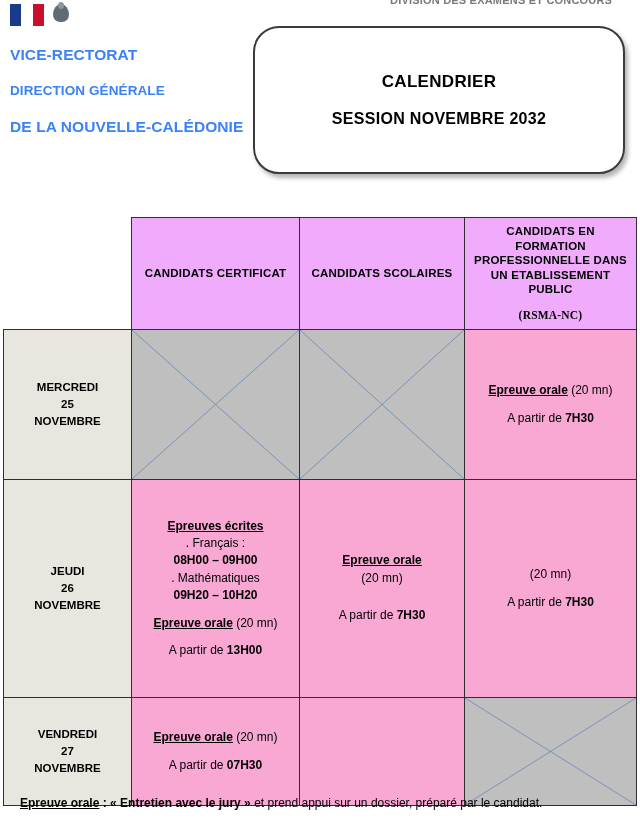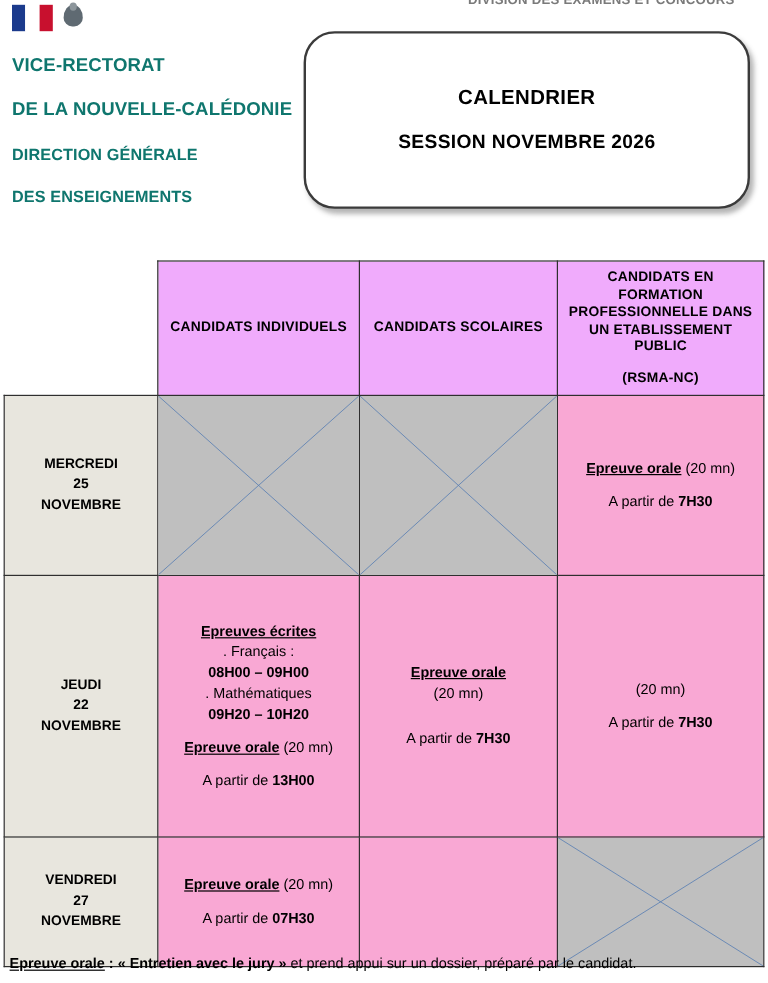--- a/index.html
+++ b/index.html
@@ -71,21 +71,21 @@
   .crest:after {
     content: "";
     position: absolute;
     left: 8px; top: 0px;
     width: 6px; height: 7px;
     background: #8d969c;
     border-radius: 50%;
   }
   .org-line {
     font-weight: bold;
-    color: #0f766e;
+    color: #3b82f6;
     line-height: 1.12;
     letter-spacing: .1px;
     margin-top: 20px;
   }
   .org-1 { font-size: 15.5px; }
   .org-2 { font-size: 15.5px; }
   .org-3 { font-size: 13.5px; }
   .org-4 { font-size: 13.5px; }
 
   
@@ -141,21 +141,21 @@
   .col-pro   { width: 172px; }
 
   .head-cell {
     background: #f0abfc;
     font-size: 11.5px;
     font-weight: bold;
     letter-spacing: .2px;
     line-height: 1.25;
     height: 112px;
   }
-  .head-cell .sub { display: block; margin-top: 12px; }
+  .head-cell .sub { display: block; margin-top: 12px; font-family: Liberation Serif, serif; }
 
   .day-cell {
     background: #e8e6de;
     font-size: 11.5px;
     font-weight: bold;
     line-height: 1.5;
   }
 
   .cross {
     background: #bfbfbf;
@@ -181,21 +181,21 @@
   .b { font-weight: bold; }
 
   .row-mer td { height: 150px; }
   .row-jeu td { height: 218px; }
   .row-ven td { height: 108px; }
 
   
   .footnote {
     position: absolute;
     top: 796px;
-    left: 8px;
+    left: 20px;
     width: 620px;
     font-size: 12px;
     line-height: 1.3;
     white-space: nowrap;
   }
 </style>
 </head>
 <body>
 
 <div class="top-cut">
@@ -205,41 +205,40 @@
 <div class="logo-block">
   <div class="flag-row">
     <div class="flag">
       <i class="b"></i>
         <i class="w"></i>
         <i class="r"></i>
     </div>
     <div class="crest"></div>
   </div>
   <div class="org-line org-1">VICE-RECTORAT</div>
+  <div class="org-line org-3">DIRECTION GÉNÉRALE</div>
   <div class="org-line org-2">DE LA NOUVELLE-CALÉDONIE</div>
-  <div class="org-line org-3">DIRECTION GÉNÉRALE</div>
-  <div class="org-line org-4">DES ENSEIGNEMENTS</div>
 </div>
 
 <div class="title-box">
   <div class="title-line title-1">CALENDRIER</div>
-  <div class="title-line title-2">SESSION NOVEMBRE 2026</div>
+  <div class="title-line title-2">SESSION NOVEMBRE 2032</div>
 </div>
 
 <table class="cal">
   <colgroup>
     <col class="col-day">
       <col class="col-ind">
       <col class="col-sco">
       <col class="col-pro">
   </colgroup>
   <tbody>
       <tr>
     <td class="corner-empty"></td>
-    <td class="head-cell">CANDIDATS INDIVIDUELS</td>
+    <td class="head-cell">CANDIDATS CERTIFICAT</td>
     <td class="head-cell">CANDIDATS SCOLAIRES</td>
     <td class="head-cell">
       <span>CANDIDATS EN FORMATION PROFESSIONNELLE DANS UN ETABLISSEMENT PUBLIC</span>
       <span class="sub">(RSMA-NC)</span>
     </td>
   </tr>
 
   <tr class="row-mer">
     <td class="day-cell">
       <div>MERCREDI</div>
@@ -265,21 +264,21 @@
       <div class="gap"></div>
       <p>
         <span>A partir de </span><span class="b">7H30</span>
       </p>
     </td>
   </tr>
 
   <tr class="row-jeu">
     <td class="day-cell">
       <div>JEUDI</div>
-      <div>22</div>
+      <div>26</div>
       <div>NOVEMBRE</div>
     </td>
     <td class="content-cell">
       <p class="u b">Epreuves écrites</p>
       <p>. Français :</p>
       <p class="b">08H00  –  09H00</p>
       <p>. Mathématiques</p>
       <p class="b">09H20 –  10H20</p>
       <div class="gap"></div>
       <p>

